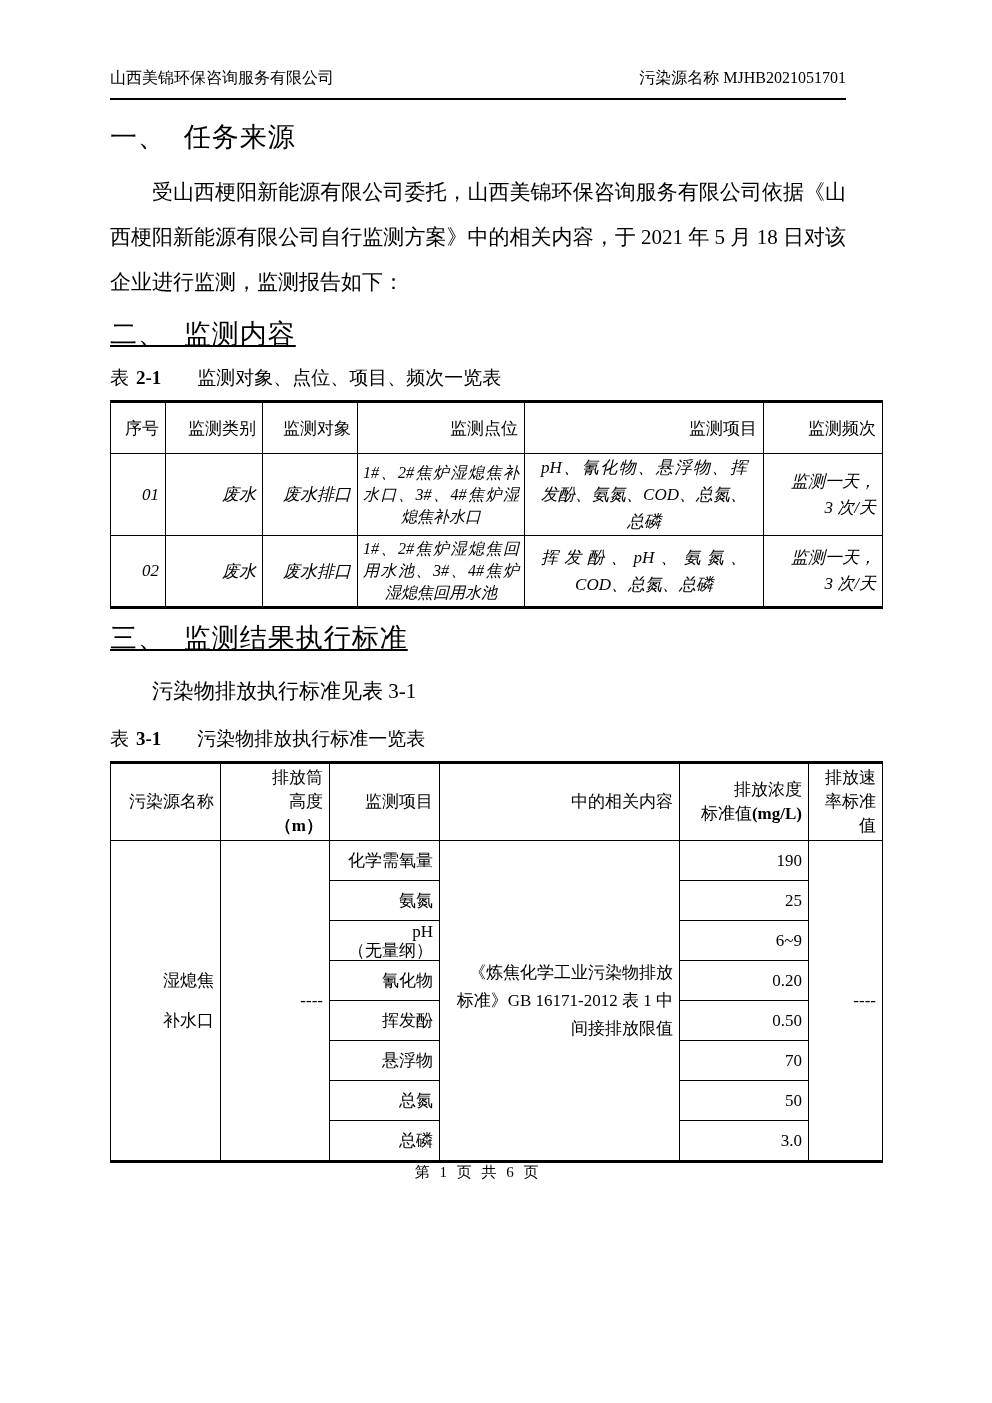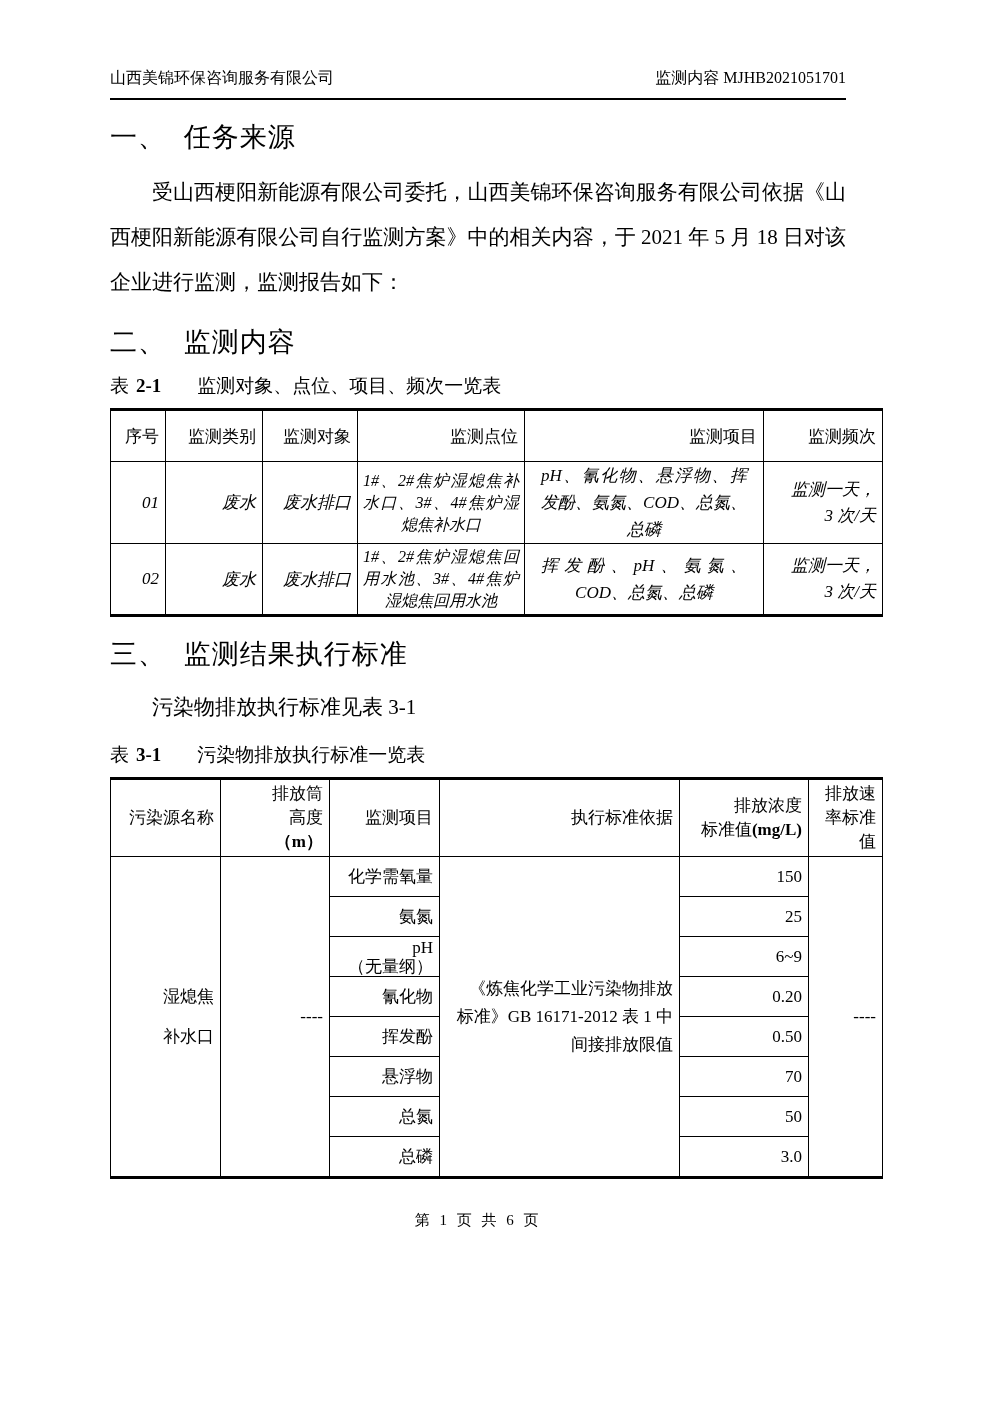--- a/index.html
+++ b/index.html
@@ -21,21 +21,21 @@
   }
   .header-rule {
     border: none; border-top: 2px solid #000;
     margin: 10px 0 0 0; height: 0;
   }
   .section-title {
     font-size: 27px; font-weight: normal;
     line-height: 34px; margin: 20px 0 0 0;
     word-spacing: 10px; letter-spacing: 1px;
   }
-  .section-title.mt2 { margin-top: 20px; }
+  .section-title.mt2 { margin-top: 12px; text-decoration: underline; }
   .body-para {
     font-size: 21px; line-height: 45px;
     text-indent: 2em; text-align: justify;
     margin: 16px 0 0 0;
   }
   .body-para.single { margin-top: 14px; }
   .table-caption {
     text-align: left; font-size: 19px; line-height: 26px;
     margin-top: 14px;
   }
@@ -64,31 +64,31 @@
   .t21 .cell-items { line-height: 27px; text-align: justify; text-align-last: center; padding: 0 16px; }
   .t21 .cell-frequency { line-height: 26px; }
   
   .t31 thead th { height: 76px; line-height: 24px; }
   .t31 tbody td { height: 39px; }
   .t31 .cell-source-name { line-height: 40px; }
   .t31 .cell-item-name { line-height: 19px; }
   .t31 .cell-basis { line-height: 28px; }
   .page-footer {
     text-align: center; font-size: 15px; line-height: 18px;
-    margin-top: 32px; letter-spacing: 3px;
+    letter-spacing: 3px;
   }
 </style>
 </head>
 <body>
 
 <div class="page">
 
   <div class="doc-header">
     <span>山西美锦环保咨询服务有限公司</span>
-    <span>监测内容 MJHB2021051701</span>
+    <span>污染源名称 MJHB2021051701</span>
   </div>
   <hr class="header-rule">
 
   <h1 class="section-title">一、 任务来源</h1>
   <p class="body-para">受山西梗阳新能源有限公司委托，山西美锦环保咨询服务有限公司依据《山西梗阳新能源有限公司自行监测方案》中的相关内容，于 2021 年 5 月 18 日对该企业进行监测，监测报告如下：</p>
 
   <h1 class="section-title mt2">二、 监测内容</h1>
 
   <div class="table-caption">
     <span>表</span><span class="caption-num">2-1</span><span class="caption-text">监测对象、点位、项目、频次一览表</span>
@@ -153,40 +153,40 @@
     </colgroup>
     <thead>
       <tr>
         <th>污染源名称</th>
         <th>
           <div class="pre">排放筒
 高度</div>
           <div class="bold">（m）</div>
         </th>
         <th>监测项目</th>
-        <th>执行标准依据</th>
+        <th>中的相关内容</th>
         <th>
           <div>排放浓度</div>
           <div><span>标准值</span><span class="bold">(mg/L)</span></div>
         </th>
         <th class="pre">排放速
 率标准
 值</th>
       </tr>
     </thead>
     <tbody>
       <tr>
         <td class="cell-source-name pre" rowspan="8">湿熄焦
 补水口</td>
         <td rowspan="8">----</td>
         <td class="cell-item-name pre">化学需氧量</td>
         <td class="cell-basis pre" rowspan="8">《炼焦化学工业污染物排放
 标准》GB 16171-2012 表 1 中
 间接排放限值</td>
-        <td>150</td>
+        <td>190</td>
         <td rowspan="8">----</td>
       </tr>
       <tr>
         <td class="cell-item-name pre">氨氮</td>
         <td>25</td>
       </tr>
       <tr>
         <td class="cell-item-name pre">pH
 （无量纲）</td>
         <td>6~9</td>

